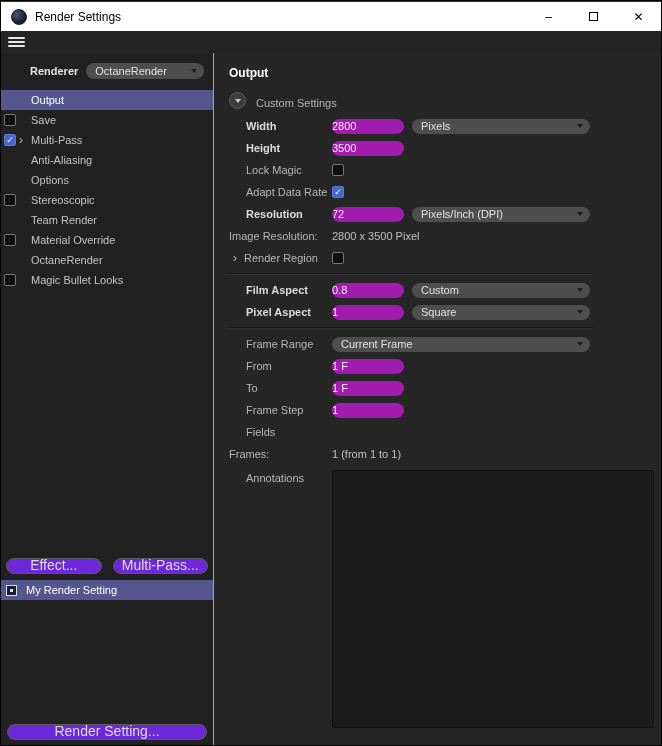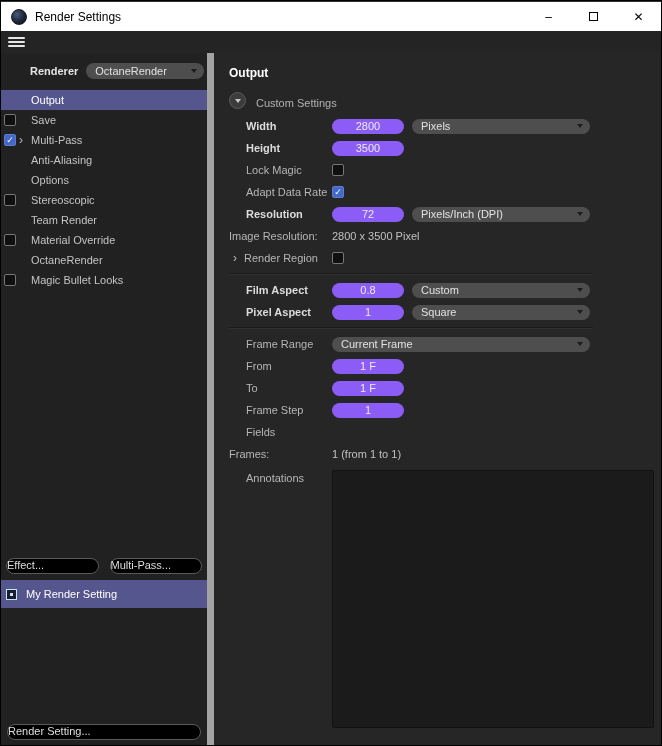--- a/index.html
+++ b/index.html
@@ -23,21 +23,21 @@
   .win-btn { width:45px; height:100%; display:flex; align-items:center; justify-content:center; color:#000; font-size:12px; cursor:default; }
   .max-glyph { width:9px; height:9px; border:1px solid #000; }
 
   
   .menubar { height:22px; display:flex; align-items:center; padding-left:7px; flex:0 0 auto; background:#242424; }
   .hamburger { width:17px; display:flex; flex-direction:column; gap:2px; cursor:pointer; }
   .hamburger span { display:block; height:2px; background:#e6e6e6; border-radius:1px; }
 
   
   .content { flex:1; display:flex; min-height:0; }
-  .sidebar { width:213px; flex:0 0 auto; background:#212121; border-right:7px solid #a3a3a3; display:flex; flex-direction:column; }
+  .sidebar { width:213px; flex:0 0 auto; background:#212121; border-right:1px solid #a3a3a3; display:flex; flex-direction:column; }
   .main { flex:1; background:#262626; padding-left:15px; overflow:hidden; }
 
   
   .renderer-row { display:flex; align-items:center; margin-top:8px; height:20px; }
   .renderer-label { margin-left:29px; font-weight:bold; color:#e4e4e4; }
   .drop { position:relative; height:16px; background:#4e4e4e; border-radius:8px; color:#e2e2e2;
           line-height:16px; padding:0 16px 0 9px; white-space:nowrap; cursor:pointer; }
   .drop .tri { position:absolute; right:7px; top:6px; width:0; height:0;
           border-left:3.5px solid transparent; border-right:3.5px solid transparent; border-top:4px solid #1d1d1d; }
   .renderer-drop { margin-left:8px; width:118px; }
@@ -48,25 +48,25 @@
   .side-item.selected .side-label { color:#ffffff; }
   .cb-slot { width:15px; display:flex; align-items:center; flex:0 0 auto; }
   .arrow-slot { width:12px; color:#b9b9b9; font-size:12px; line-height:10px; flex:0 0 auto; }
   .side-label { color:#c4c4c4; }
 
   .cb { width:12px; height:12px; border:1px solid #767676; background:#101010; border-radius:2px;
         display:flex; align-items:center; justify-content:center; font-size:9px; color:transparent; cursor:pointer; }
   .cb.checked { background:#4468c8; border-color:#5c7cd4; color:#ffffff; }
 
   .side-btn-row { display:flex; gap:11px; margin:268px 5px 0 5px; }
-  .btn { height:16px; background:#000000; border:1px solid #5a5a5a; border-radius:8px;
-         color:#dedede; line-height:13px; cursor:pointer; font-size:11px; }
+  .btn { height:16px; background:#6d28d9; border:1px solid #5a5a5a; border-radius:8px;
+         color:#dedede; text-align:center; line-height:13px; cursor:pointer; font-size:14px; }
   .side-btn-row .btn { flex:1; }
 
-  .preset-row { height:28px; background:#56568f; display:flex; align-items:center; margin-top:6px; color:#fff; cursor:default; }
+  .preset-row { height:20px; background:#56568f; display:flex; align-items:center; margin-top:6px; color:#fff; cursor:default; }
   .preset-icon { width:11px; height:11px; border:1px solid #bfe9f2; margin:0 9px 0 5px; position:relative; flex:0 0 auto; background:#1c1c2e; }
   .preset-icon::after { content:""; position:absolute; left:3px; top:3px; width:3px; height:3px; background:#bfe9f2; }
 
   .render-setting-btn { margin:auto 6px 5px 6px; }
 
   
   .main-title { margin-top:13px; font-weight:bold; font-size:12px; color:#ffffff; }
   .custom-row { margin-top:11px; display:flex; align-items:flex-end; height:18px; }
   .round-btn { width:17px; height:17px; border-radius:50%; background:#3c3c3c; border:1px solid #5c5c5c;
                display:flex; align-items:center; justify-content:center; cursor:pointer; flex:0 0 auto; }
@@ -74,22 +74,22 @@
   .custom-label { margin-left:10px; color:#b2b2b2; }
 
   .form { margin-top:6px; width:364px; }
   .frow { display:flex; align-items:center; height:22px; }
   .flabel { width:103px; flex:0 0 auto; padding-left:17px; color:#b6b6b6; display:flex; align-items:center; }
   .flabel.bold { font-weight:bold; color:#dcdcdc; }
   .flabel.wide { padding-left:0; }
   .flabel .chev { margin-left:-13px; margin-right:7px; color:#b9b9b9; font-size:12px; }
   .fcontent { display:flex; align-items:center; }
 
-  .finput { width:72px; height:15px; background:#8b5cf6; border:none; border-radius:8px;
-            color:#ececec; text-align:center; font-size:11px; font-family:"Liberation Sans",sans-serif; outline:none; }
+  .finput { width:72px; height:15px; background:#a21caf; border:none; border-radius:8px;
+            color:#ececec; font-size:11px; font-family:"Liberation Sans",sans-serif; outline:none; }
   .fdrop { margin-left:8px; width:178px; line-height:15px; height:15px; }
   .fdrop .tri { top:5px; }
   .fdrop.widefull { margin-left:0; width:258px; }
   .static-val { color:#c0c0c0; }
 
   .sep { height:2px; margin:4px 0; border-top:1px solid #1a1a1a; border-bottom:1px solid #303030; }
 
   .frow.annotations { align-items:flex-start; height:auto; margin-top:5px; }
   .frow.annotations .flabel { margin-top:2px;text-align:center; }
   .annot-box { width:322px; height:258px; background:#1b1b1b; border:1px solid #121212; border-radius:2px; }

